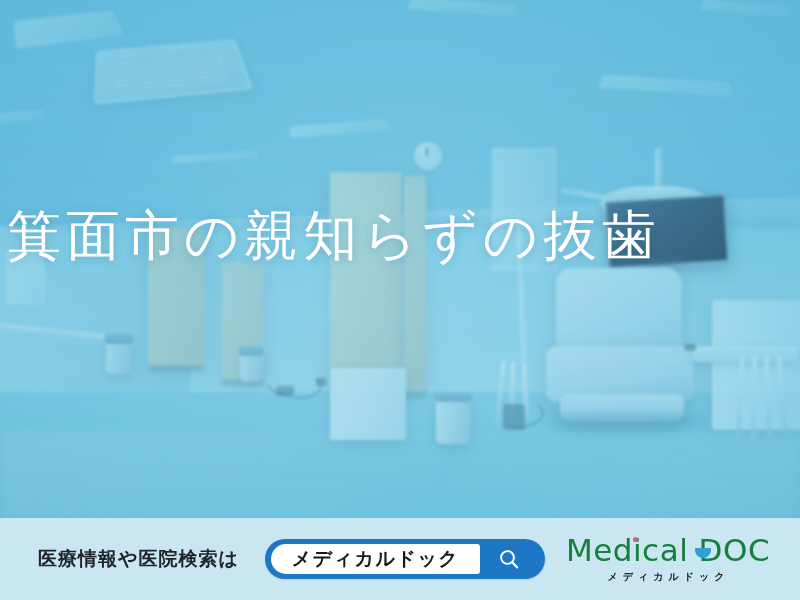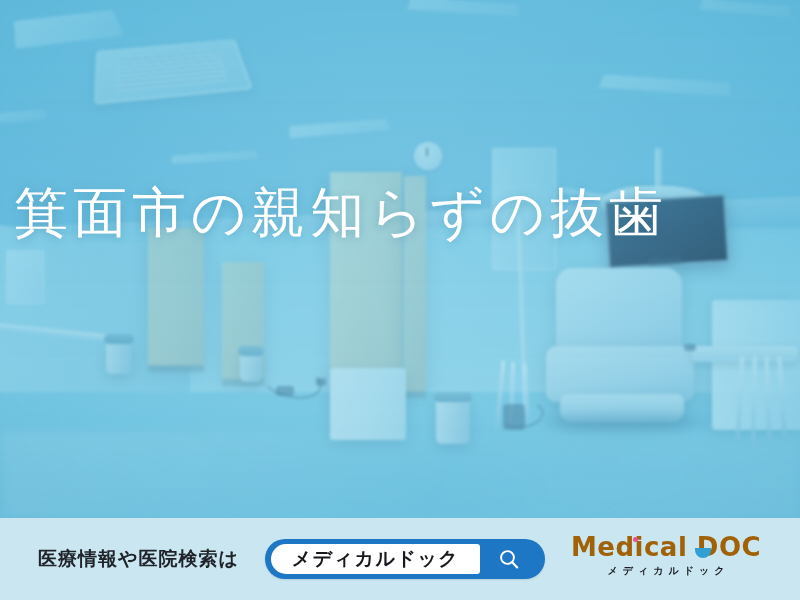--- a/index.html
+++ b/index.html
@@ -360,23 +360,23 @@
     background: linear-gradient(180deg, rgba(120,205,232,0.30), rgba(140,216,238,0.22));
   }
   .vignette {
     position: absolute; inset: 0;
     background: radial-gradient(ellipse at 50% 45%, rgba(255,255,255,0.10) 0%, rgba(60,150,190,0.10) 75%, rgba(50,140,180,0.18) 100%);
   }
 
   
   .title-wrap {
     position: absolute;
-    left: 0; top: 179px;
+    left: 0; top: 202px;
     width: 668px;
-    text-align: right;
+    text-align: center;
     z-index: 40;
   }
   .title-line {
     color: #ffffff;
     font-family: "DejaVu Sans", "Liberation Sans", sans-serif;
     font-size: 54px;
     font-weight: 400;
     line-height: 1.26;
     letter-spacing: 5px;
     text-shadow: 0 2px 10px rgba(30,95,130,0.30);
@@ -439,23 +439,23 @@
   }
   .brand {
     position: absolute;
     right: 34px; top: 16px;
     width: 200px;
     text-align: center;
   }
   .brand-main {
     position: relative;
     font-family: "DejaVu Sans", "Liberation Sans", sans-serif;
-    font-size: 26px;
-    font-weight: 700;
-    color: #a16207;
+    font-size: 31px;
+    font-weight: 400;
+    color: #15803d;
     letter-spacing: 0.5px;
     line-height: 1.05;
     white-space: nowrap;
   }
   .brand-dot {
     position: absolute;
     left: 67px; top: 3px;
     width: 5px; height: 5px;
     border-radius: 50%;
     background: #e8508f;

